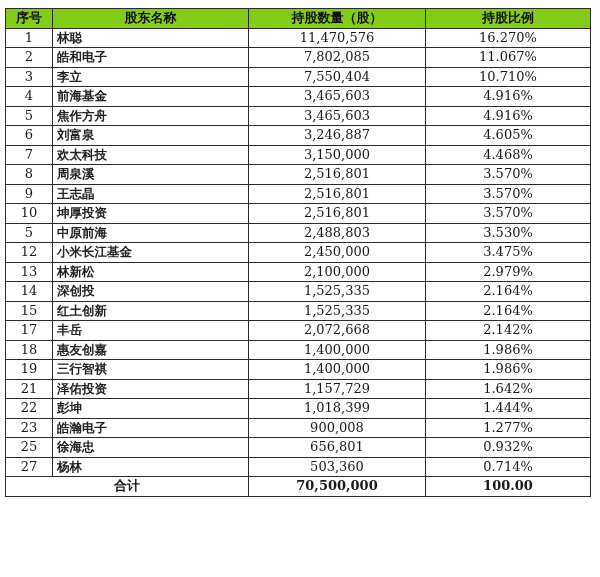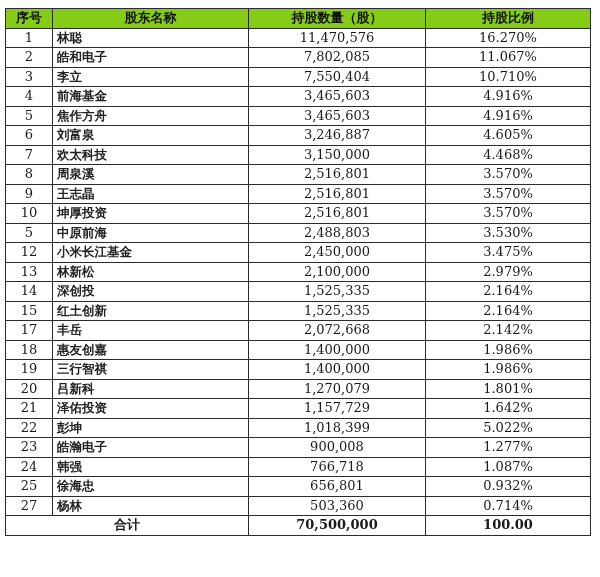--- a/index.html
+++ b/index.html
@@ -175,48 +175,36 @@
         <td class="num">1,400,000</td>
         <td class="num">1.986%</td>
       </tr>
       <tr>
         <td class="idx">19</td>
         <td class="name">三行智祺</td>
         <td class="num">1,400,000</td>
         <td class="num">1.986%</td>
       </tr>
       <tr>
-        <td class="idx">20</td>
-        <td class="name">吕新科</td>
-        <td class="num">1,270,079</td>
-        <td class="num">1.801%</td>
-      </tr>
-      <tr>
         <td class="idx">21</td>
         <td class="name">泽佑投资</td>
         <td class="num">1,157,729</td>
         <td class="num">1.642%</td>
       </tr>
       <tr>
         <td class="idx">22</td>
         <td class="name">彭坤</td>
         <td class="num">1,018,399</td>
-        <td class="num">5.022%</td>
+        <td class="num">1.444%</td>
       </tr>
       <tr>
         <td class="idx">23</td>
         <td class="name">皓瀚电子</td>
         <td class="num">900,008</td>
         <td class="num">1.277%</td>
-      </tr>
-      <tr>
-        <td class="idx">24</td>
-        <td class="name">韩强</td>
-        <td class="num">766,718</td>
-        <td class="num">1.087%</td>
       </tr>
       <tr>
         <td class="idx">25</td>
         <td class="name">徐海忠</td>
         <td class="num">656,801</td>
         <td class="num">0.932%</td>
       </tr>
       <tr>
         <td class="idx">27</td>
         <td class="name">杨林</td>

